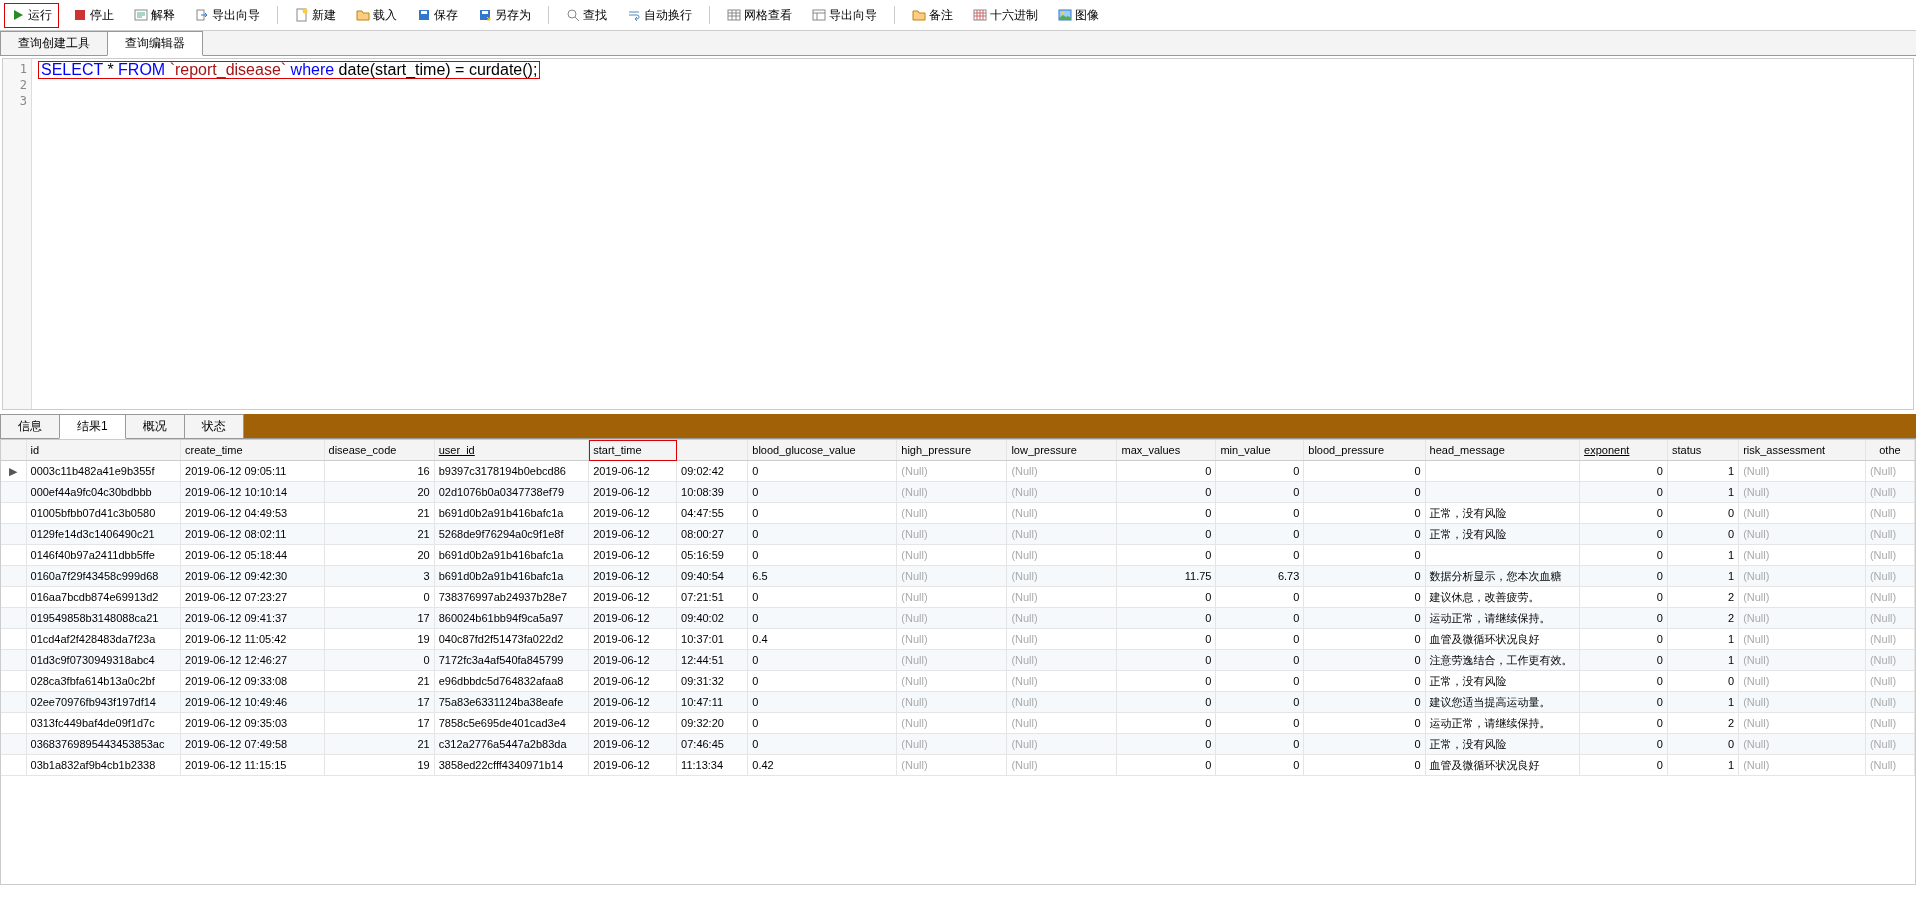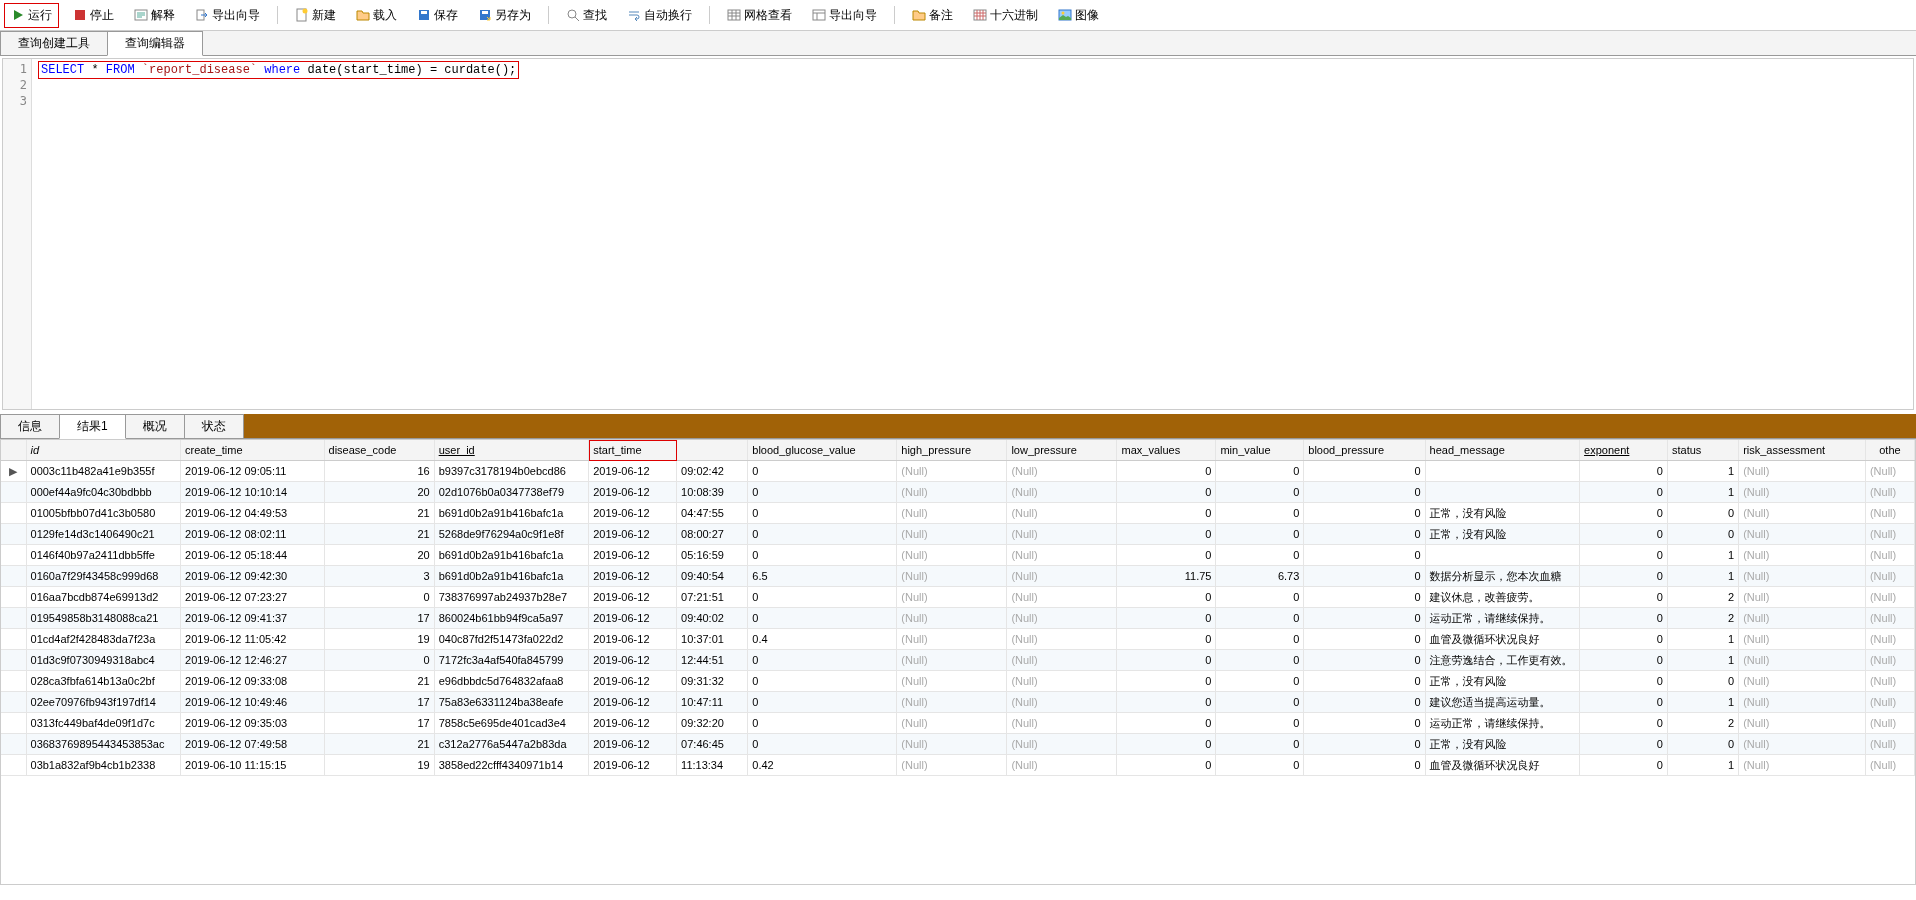--- a/index.html
+++ b/index.html
@@ -6,21 +6,21 @@
   .toolbar{display:flex;align-items:center;height:30px;border-bottom:1px solid #ccc;padding:0 4px;gap:8px}
   .tbtn{display:flex;align-items:center;gap:3px;padding:3px 6px;cursor:pointer}
   .sep{width:1px;height:18px;background:#ccc;margin:0 3px}
   .ico{width:14px;height:14px;display:inline-block;flex-shrink:0}
   .redbox{border:1px solid #d00}
   .tabs{display:flex;height:24px;border-bottom:1px solid #999;background:#f4f4f4}
   .tab{padding:3px 17px;border:1px solid #999;border-bottom:none;background:#f4f4f4;margin-right:-1px;cursor:pointer;position:relative}
   .tab.active{background:#fff;border-bottom:1px solid #fff;margin-bottom:-1px;z-index:1}
   .editor{display:flex;height:350px;border:1px solid #ccc;margin:2px}
   .gutter{width:24px;background:#f7f7f7;border-right:1px solid #ddd;text-align:right;padding:2px 4px 0 0;color:#888;font-family:Consolas,monospace;font-size:12px;line-height:16px}
-  .code{flex:1;padding:2px 6px;font-family:Liberation Mono, monospace;font-size:12px;line-height:16px;white-space:pre;position:relative}
+  .code{flex:1;padding:2px 6px;font-family:Liberation Sans, sans-serif;font-size:16px;line-height:16px;white-space:pre;position:relative}
   .code .hl{border:1px solid #d00;display:inline-block;padding:0 2px}
   .kw{color:#0000ff}
   .str{color:#a31515}
   .bottabs{display:flex;height:24px;border-bottom:1px solid #999;background:#a16207;margin-top:4px}
   .grid-wrap{overflow:auto;border:1px solid #ccc;height:calc(100vh - 456px)}
   table.grid{border-collapse:collapse;width:100%;table-layout:fixed}
   .grid th,.grid td{border-right:1px solid #e5e5e5;border-bottom:1px solid #e5e5e5;padding:2px 4px;white-space:nowrap;overflow:hidden;text-overflow:ellipsis;font-size:11px;height:16px}
   .grid th{background:#f4f4f4;border-bottom:1px solid #ccc;text-align:left;font-weight:normal;position:sticky;top:0}
   .grid tbody tr:nth-child(even){background:#f5f9fc}
   .null{color:#aaa}
@@ -159,21 +159,21 @@
   <div class="tab active">结果1</div>
   <div class="tab">概况</div>
   <div class="tab">状态</div>
 </div>
 
 <div class="grid-wrap">
   <table class="grid">
     <thead>
         <tr id="gridhead">
           <th style="width: 14px;"></th>
-          <th style="width: 130px; font-style: italic;">id</th>
+          <th style="width: 130px;">id</th>
           <th style="width: 120px;">create_time</th>
           <th style="width: 90px;">disease_code</th>
           <th style="width: 130px; text-decoration: underline;">user_id</th>
           <th class="hlcol" style="width: 70px;">start_time</th>
           <th style="width: 55px;"></th>
           <th style="width: 125px;">blood_glucose_value</th>
           <th style="width: 90px;">high_pressure</th>
           <th style="width: 90px;">low_pressure</th>
           <th style="width: 80px;">max_values</th>
           <th style="width: 70px;">min_value</th>
@@ -462,21 +462,21 @@
           <td class="num">0</td>
           <td>正常，没有风险</td>
           <td class="num">0</td>
           <td class="num">0</td>
           <td class="null">(Null)</td>
           <td class="null">(Null)</td>
         </tr>
         <tr>
           <td class="rowmark"></td>
           <td>03b1a832af9b4cb1b2338</td>
-          <td>2019-06-10 11:15:15</td>
+          <td>2019-06-12 11:15:15</td>
           <td class="num">19</td>
           <td>3858ed22cfff4340971b14</td>
           <td>2019-06-12</td>
           <td>11:13:34</td>
           <td>0.42</td>
           <td class="null">(Null)</td>
           <td class="null">(Null)</td>
           <td class="num">0</td>
           <td class="num">0</td>
           <td class="num">0</td>

